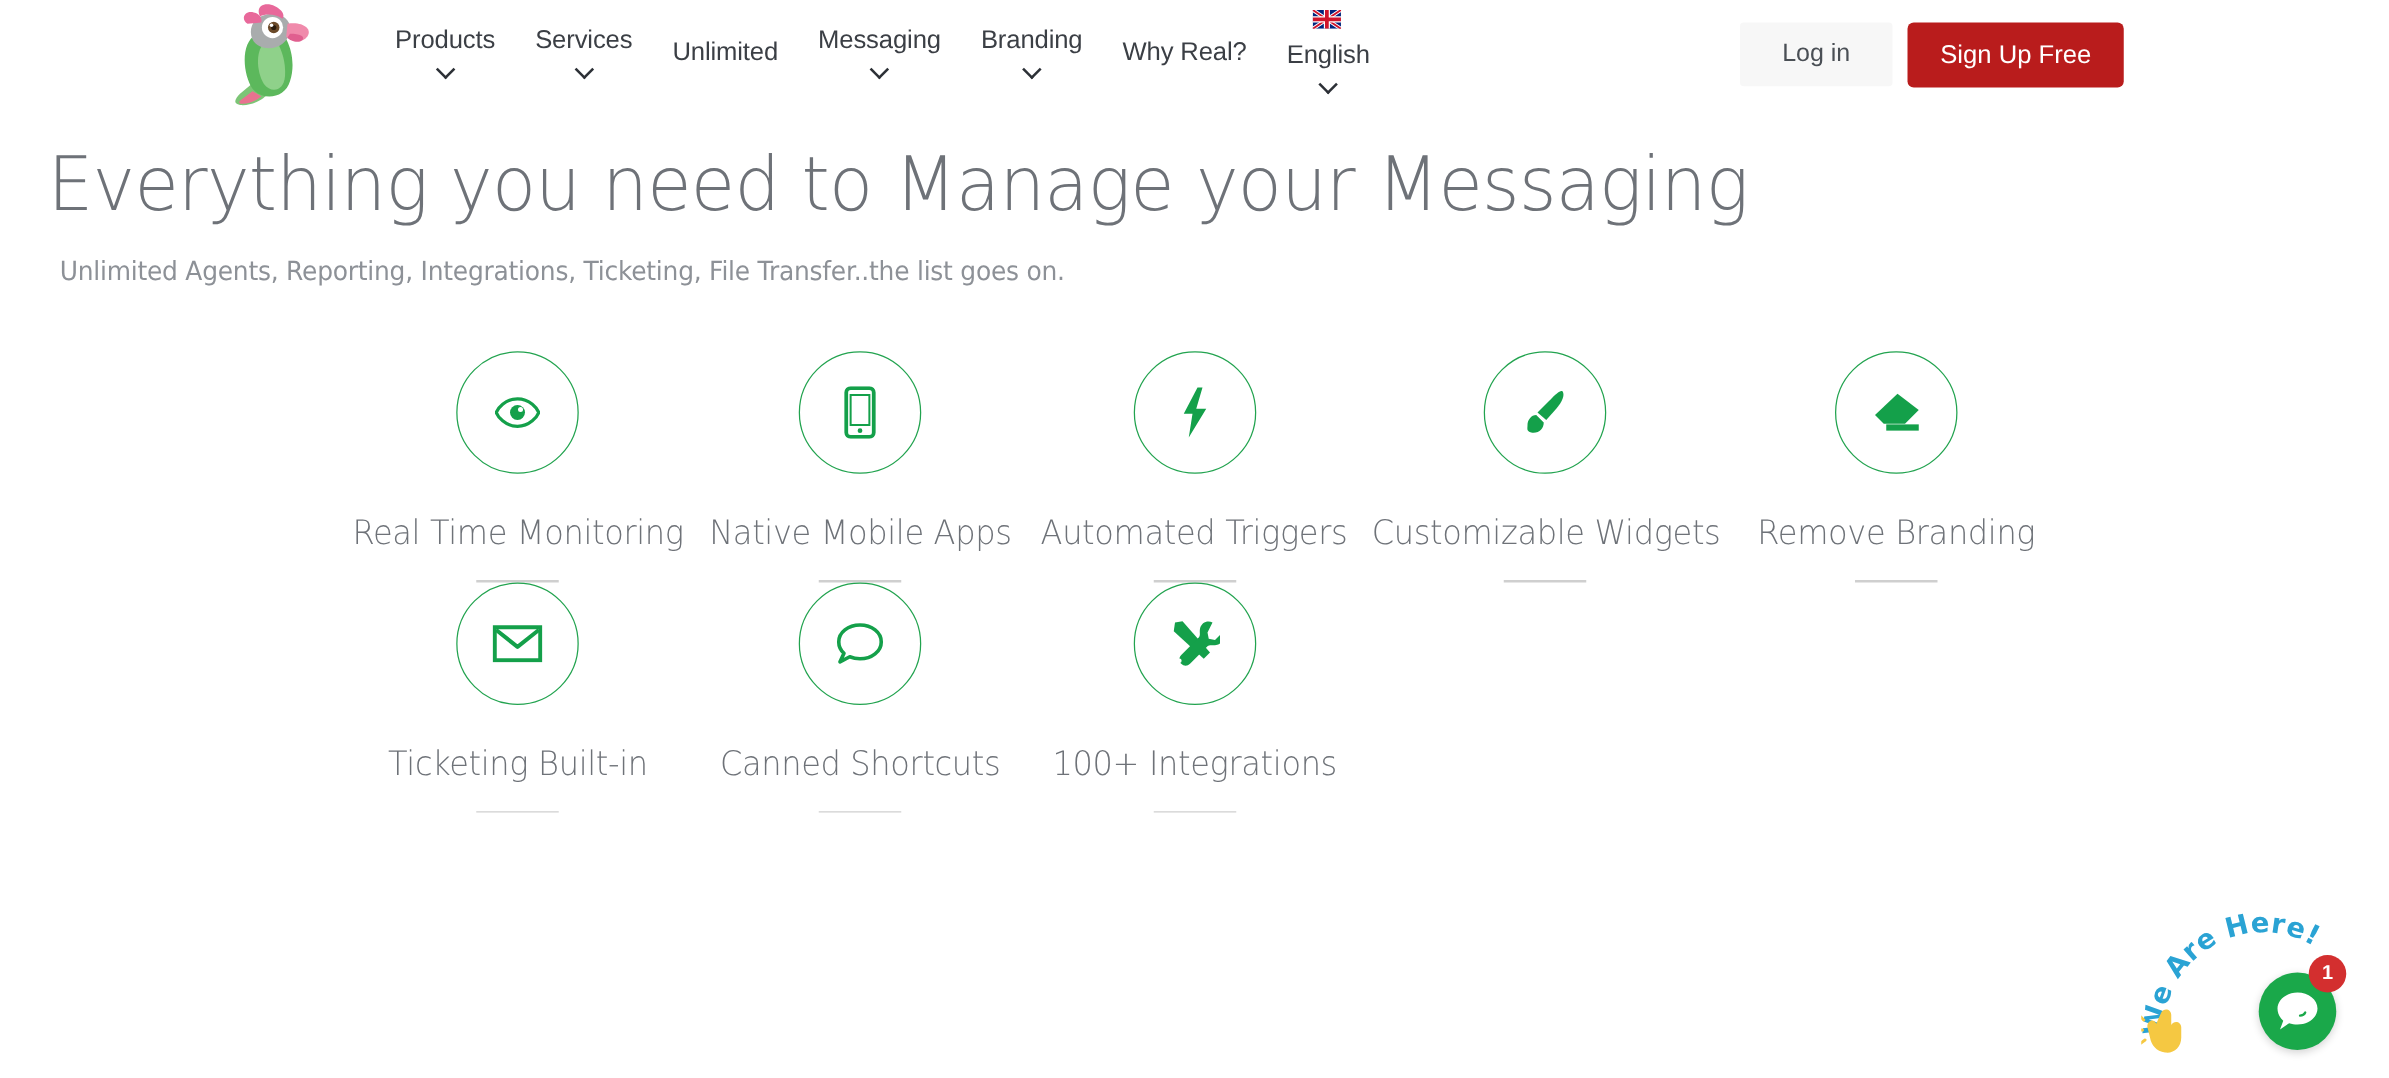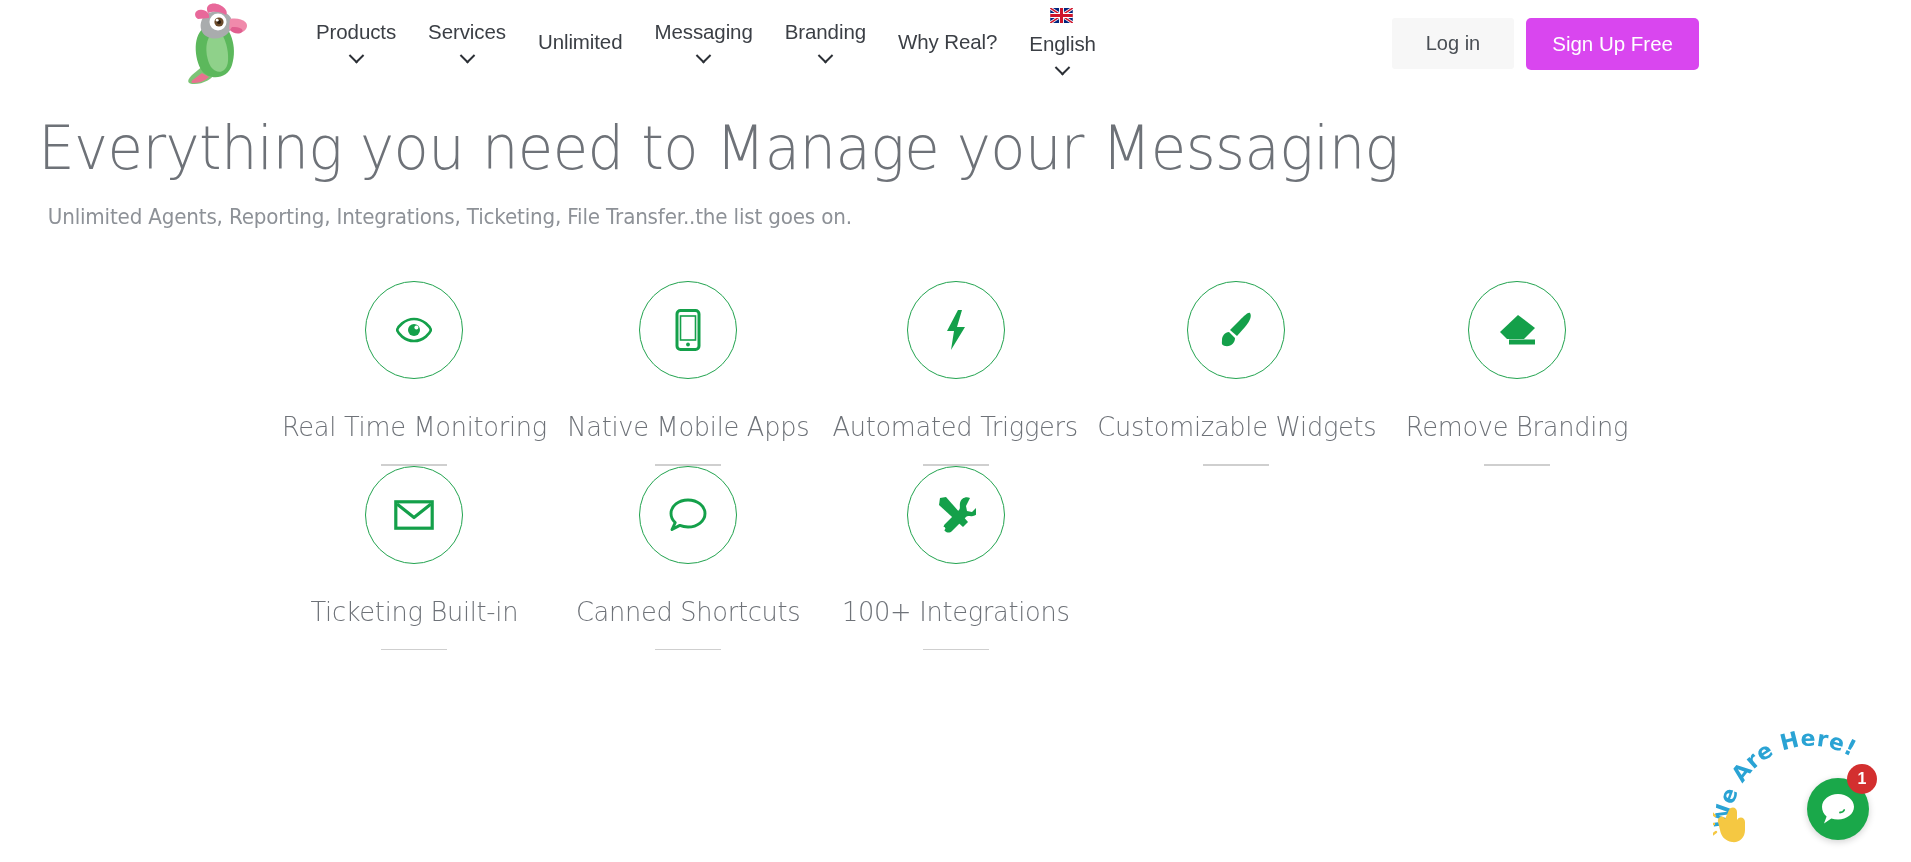--- a/index.html
+++ b/index.html
@@ -93,21 +93,21 @@
     border: none;
     padding: 14px 34px;
     cursor: pointer;
     font-family: "Liberation Sans", sans-serif;
     border-radius: 3px;
   }
 
   .signup-btn {
     font-size: 20.5px;
     color: #ffffff;
-    background: #d946ef;
+    background: #b91c1c;
     border: none;
     padding: 14px 26px;
     margin-left: 12px;
     border-radius: 5px;
     cursor: pointer;
     font-family: "Liberation Sans", sans-serif;
     font-weight: 400;
   }
 
   

